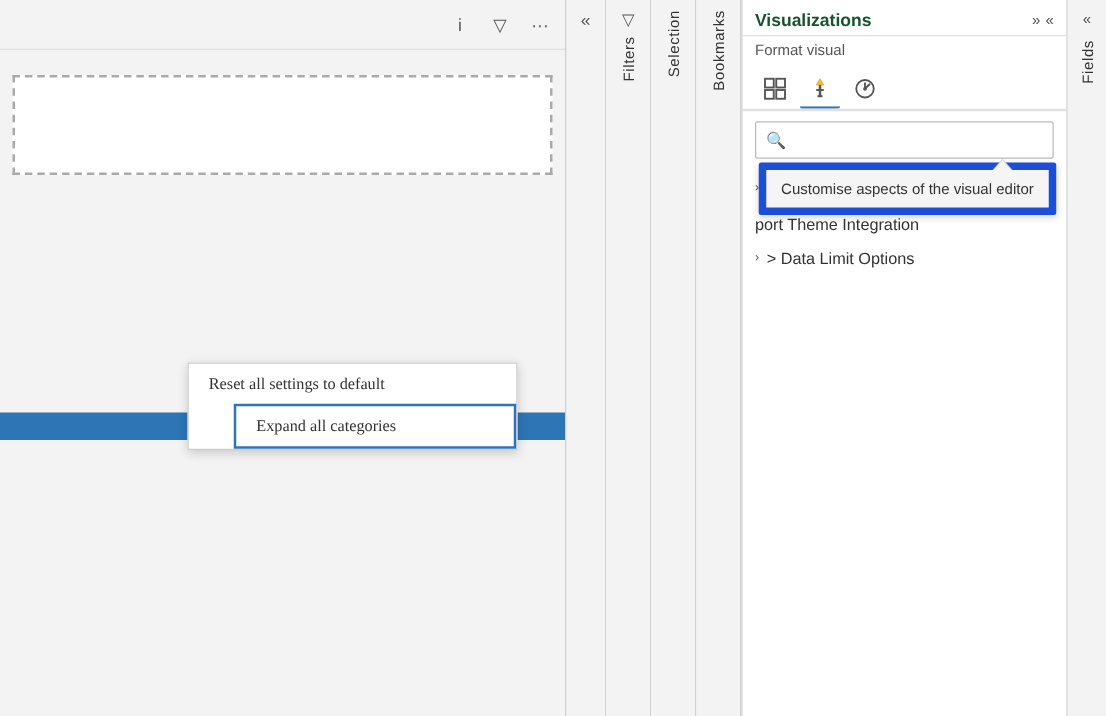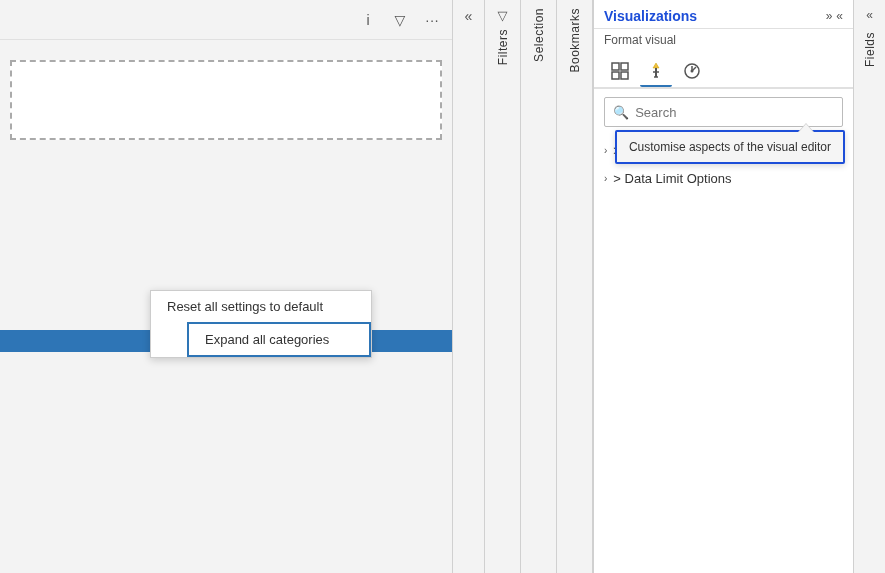--- a/index.html
+++ b/index.html
@@ -144,21 +144,21 @@
       display: flex;
       align-items: center;
       justify-content: space-between;
       padding: 8px 10px 4px 10px;
       border-bottom: 1px solid #e0e0e0;
     }
 
     .panel-title {
       font-size: 14px;
       font-weight: 600;
-      color: #1d4ed8;
+      color: #14532d;
     }
 
     .panel-chevrons {
       display: flex;
       gap: 4px;
     }
 
     .panel-chevron {
       font-size: 12px;
       color: #555;
@@ -230,21 +230,21 @@
       font-size: 13px;
       color: #333;
       flex: 1;
       background: transparent;
     }
 
     
     .tooltip-box {
       position: absolute;
       background: #f5f5f5;
-      border: 2px solid #1d4ed8;
+      border: 6px solid #1d4ed8;
       border-radius: 2px;
       padding: 8px 12px;
       font-size: 12px;
       color: #333;
       white-space: nowrap;
       z-index: 100;
       box-shadow: 0 2px 6px rgba(0,0,0,0.15);
       right: 8px;
       top: 130px;
     }
@@ -289,23 +289,24 @@
       color: #555;
     }
 
     
     .context-menu {
       position: absolute;
       background: white;
       border: 1px solid #ccc;
       box-shadow: 0 2px 8px rgba(0,0,0,0.18);
       z-index: 200;
-      width: 222px;
+      width: 264px;
       left: 150px;
       top: 290px;
+      font-family: Liberation Serif, serif;
     }
 
     .context-menu-item {
       padding: 8px 16px;
       font-size: 13px;
       color: #333;
       cursor: pointer;
     }
 
     .context-menu-item.selected {
@@ -417,34 +418,36 @@
           <path d="M10 10 L14 6" stroke="#555" stroke-width="1.5"></path>
           <path d="M10 10 L10 5" stroke="#555" stroke-width="1.5"></path>
           <circle cx="10" cy="10" r="1.5" fill="#555"></circle>
         </svg>
       </div>
     </div>
 
     <div class="search-container">
       <div class="search-box">
         <span class="search-icon">🔍</span>
-        <input class="search-input" type="text" placeholder="Search" style="">
       </div>
     </div>
 
     <div class="tooltip-box">
       <span>Customise aspects of the visual editor</span>
     </div>
 
     <div class="section-item">
       <span class="section-chevron">›</span>
       <span>&gt; Editor</span>
       <span class="cursor-hand" style="margin-left:4px;">〉</span>
     </div>
 
+    <div class="section-item">
+      <span>port Theme Integration</span>
+    </div>
 
     <div class="section-item">
       <span class="section-chevron">›</span>
       <span>&gt; Data Limit Options</span>
     </div>
 
   </div>
 
   <div class="fields-strip">
     <span class="panel-chevron">«</span>

